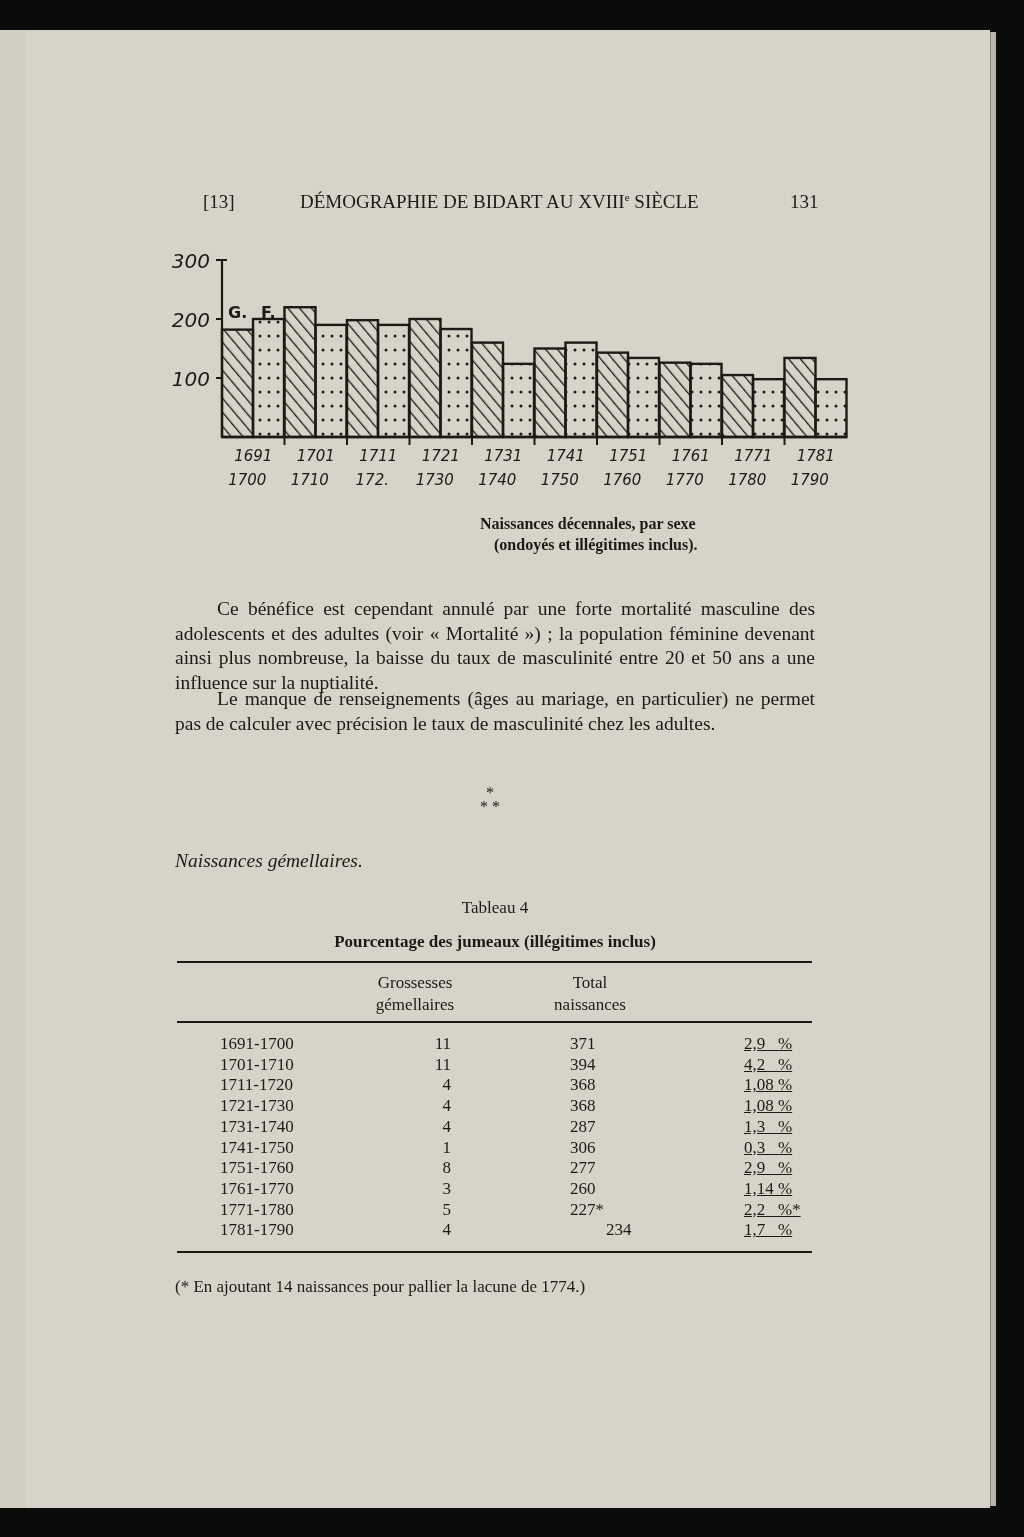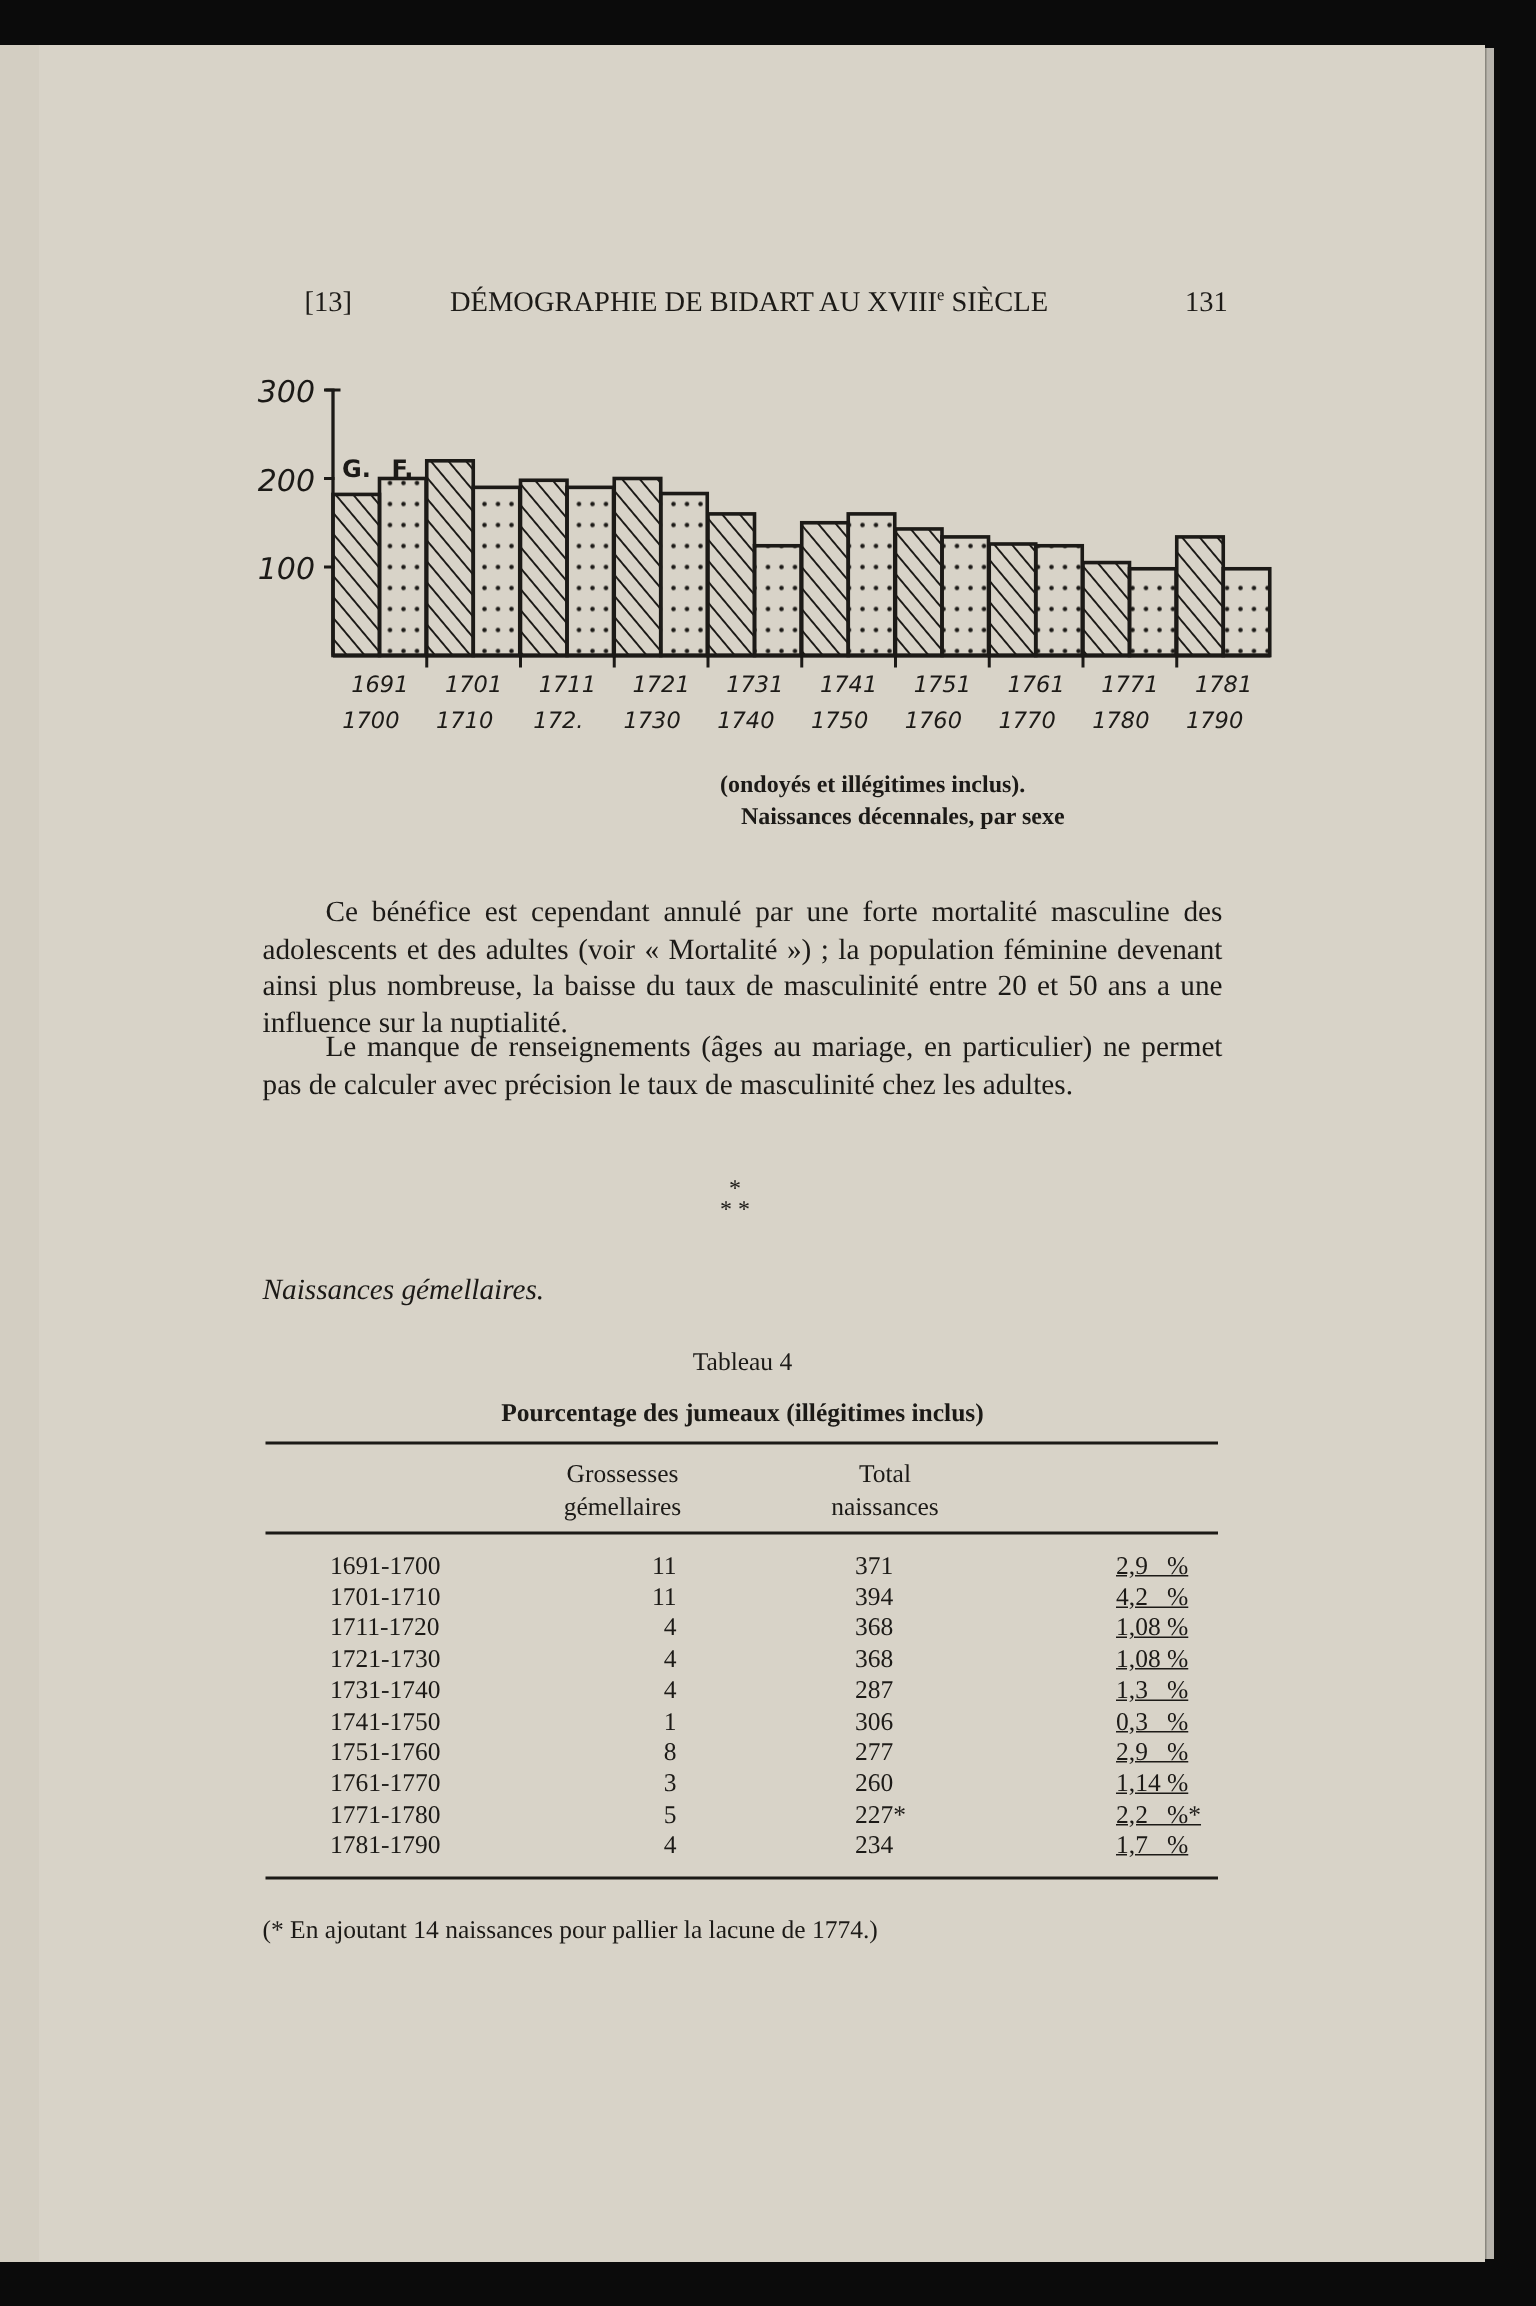--- a/index.html
+++ b/index.html
@@ -114,22 +114,22 @@
       <text x="613.25" y="216" text-anchor="middle" font-family="DejaVu Sans, sans-serif" font-size="15" font-style="italic" fill="#1c1a17">1771</text>
       <text x="607.25" y="240" text-anchor="middle" font-family="DejaVu Sans, sans-serif" font-size="15" font-style="italic" fill="#1c1a17">1780</text>
       <text x="675.75" y="216" text-anchor="middle" font-family="DejaVu Sans, sans-serif" font-size="15" font-style="italic" fill="#1c1a17">1781</text>
       <text x="669.75" y="240" text-anchor="middle" font-family="DejaVu Sans, sans-serif" font-size="15" font-style="italic" fill="#1c1a17">1790</text>
     </g>
   <text id="legend-g" x="88" y="73" font-family="DejaVu Sans, sans-serif" font-size="16" font-weight="bold" fill="#1c1a17">G.</text>
   <text id="legend-f" x="121" y="73" font-family="DejaVu Sans, sans-serif" font-size="16" font-weight="bold" fill="#1c1a17">F.</text>
 </svg>
 
 <div class="caption serif">
+  <div>Naissances décennales, par sexe</div>
   <div>(ondoyés et illégitimes inclus).</div>
-  <div>Naissances décennales, par sexe</div>
 </div>
 
 <div class="para serif" style="top:597px;"><span class="ind"></span><span>Ce bénéfice est cependant annulé par une forte mortalité masculine des adolescents et des adultes (voir « Mortalité ») ; la population féminine devenant ainsi plus nombreuse, la baisse du taux de masculinité entre 20 et 50 ans a une influence sur la nuptialité.</span></div>
 <div class="para serif" style="top:687px;"><span class="ind"></span><span>Le manque de renseignements (âges au mariage, en particulier) ne permet pas de calculer avec précision le taux de masculinité chez les adultes.</span></div>
 
 <div class="stars serif">
   <div>*</div>
   <div>* *</div>
 </div>
 
@@ -199,20 +199,20 @@
     </div>
     <div class="row serif" style="top: 1199.6px;">
       <span class="c-period" style="white-space: pre;">1771-1780</span>
       <span class="c-gem" style="white-space: pre;">5</span>
       <span class="c-tot" style="white-space: pre;">227*</span>
       <span class="c-pct" style="white-space: pre;">2,2   %*</span>
     </div>
     <div class="row serif" style="top: 1220.3px;">
       <span class="c-period" style="white-space: pre;">1781-1790</span>
       <span class="c-gem" style="white-space: pre;">4</span>
-      <span class="c-tot" style="white-space: pre;">234</span>
+      <span class="c-tot" style="white-space: pre; margin-left: 36px;">234</span>
       <span class="c-pct" style="white-space: pre;">1,7   %</span>
     </div>
   </div>
 
 <div class="rule" style="top:1251px;"></div>
 
 <div class="footnote serif">(*  En ajoutant 14 naissances pour pallier la lacune de 1774.)</div>
 
 </body></html>

